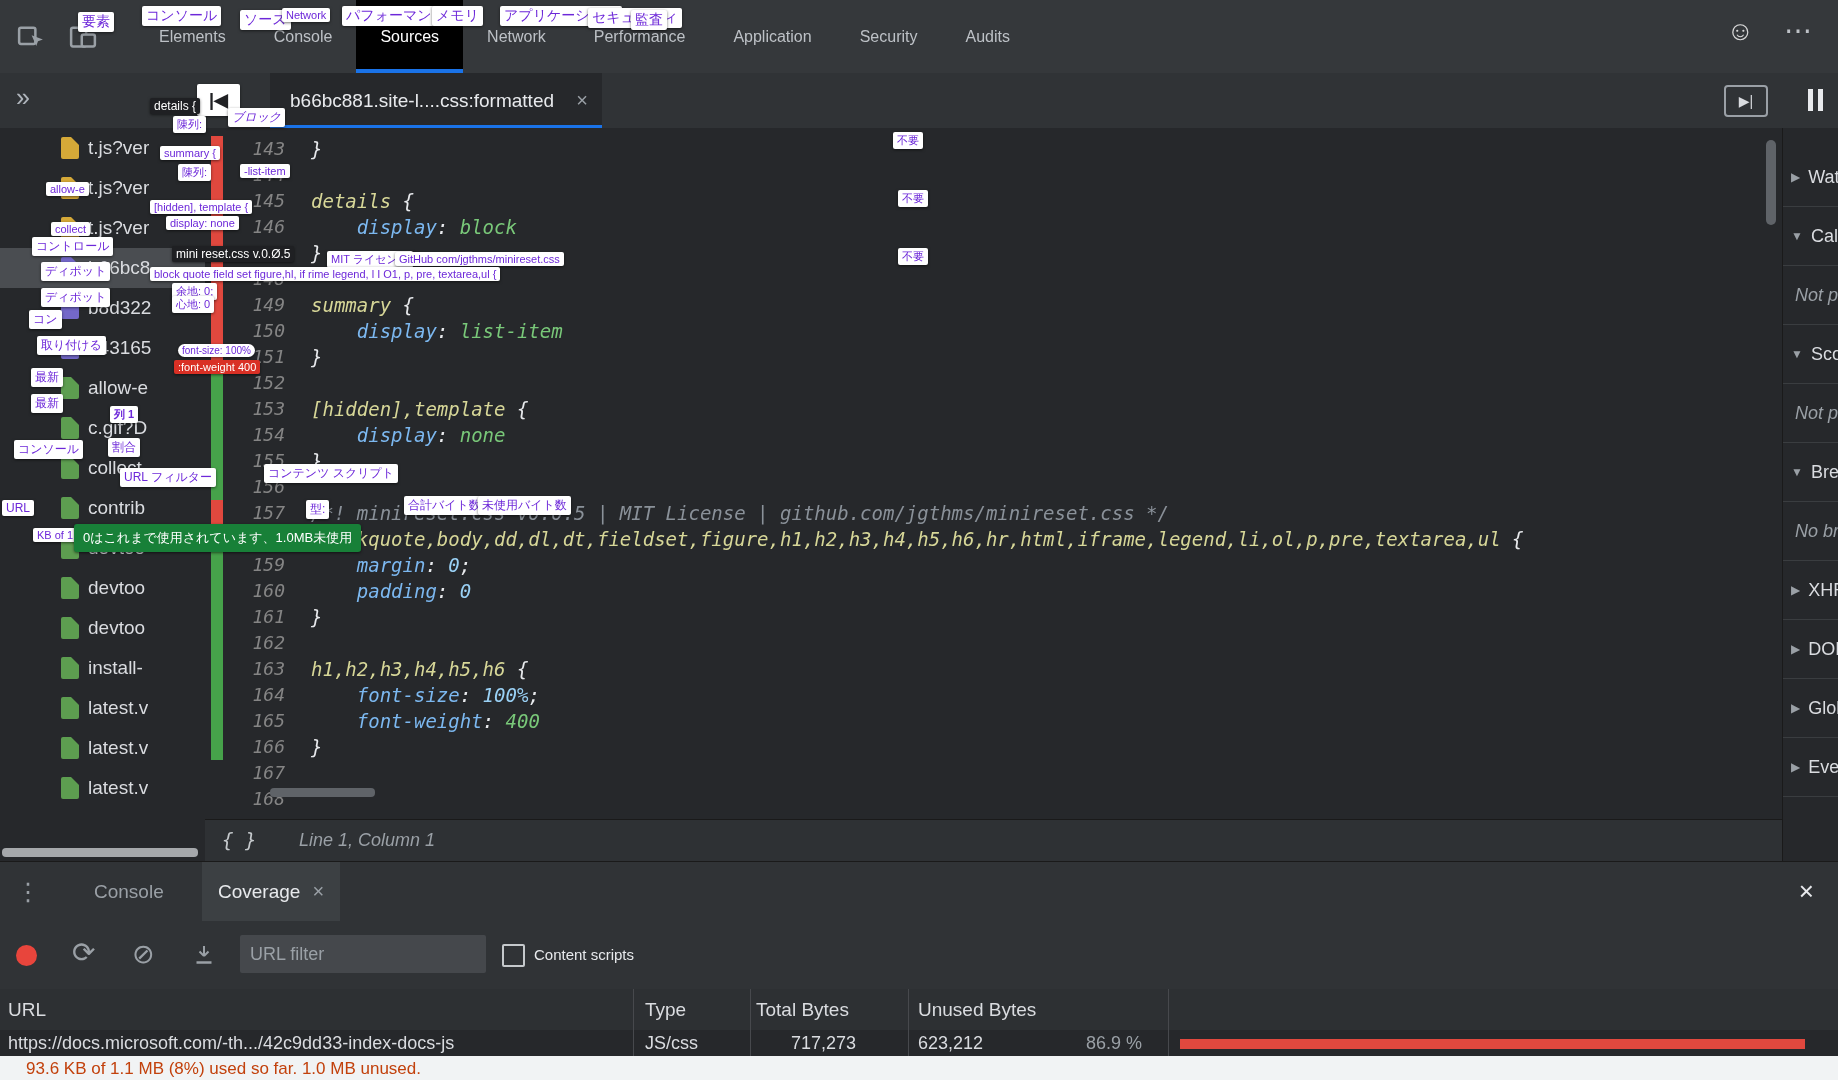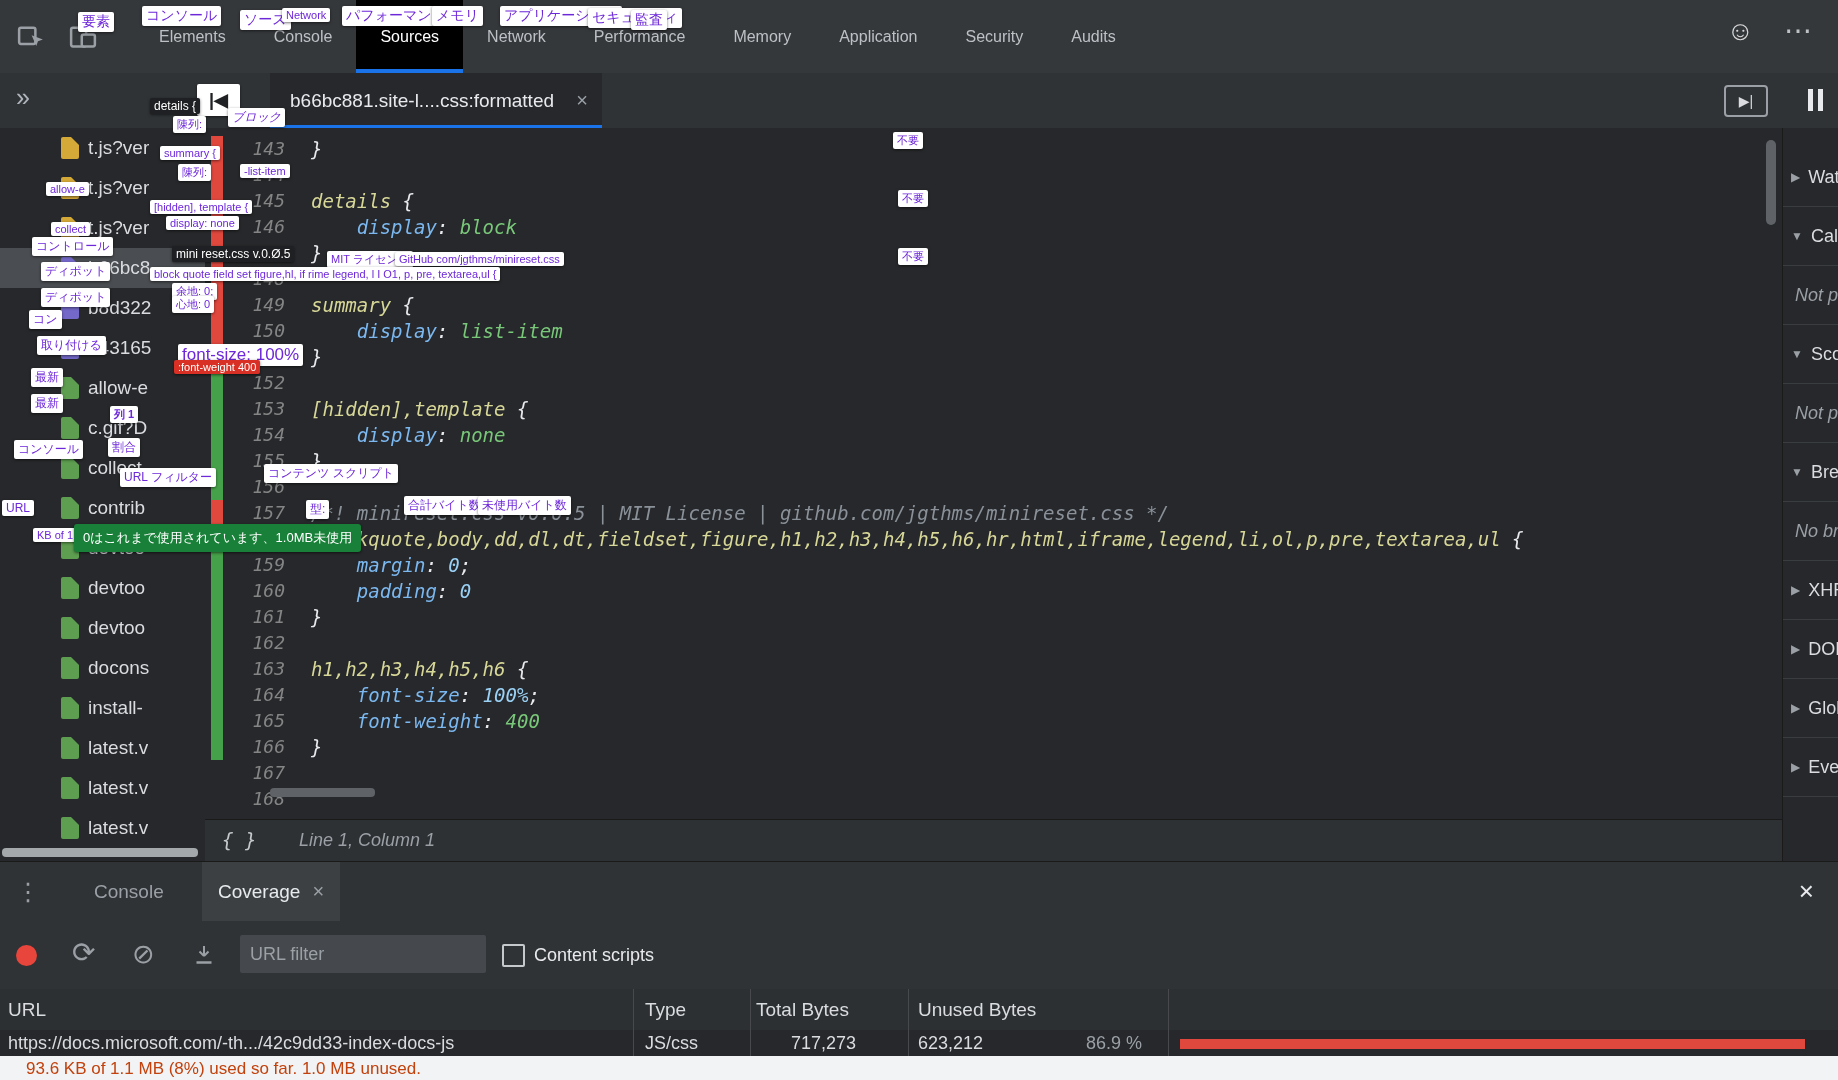--- a/index.html
+++ b/index.html
@@ -75,21 +75,21 @@
 
   #dtoolbar{position:absolute;left:0;top:59px;width:100%;height:68px;background:#303336;border-bottom:1px solid #47494d;}
   #record{position:absolute;left:16px;top:24px;width:21px;height:21px;border-radius:50%;background:var(--record-red);cursor:pointer;}
   #reload{position:absolute;left:72px;top:15px;font-size:28px;color:#9aa0a6;cursor:pointer;}
   #clearbtn{position:absolute;left:132px;top:17px;font-size:27px;color:#9aa0a6;cursor:pointer;}
   #export{position:absolute;left:192px;top:22px;cursor:pointer;}
   #urlfilter{position:absolute;left:240px;top:14px;width:226px;height:38px;background:#45484c;border:none;border-radius:2px;
     color:#e8eaed;font-size:18px;padding:0 10px;outline:none;font-family:"Liberation Sans",sans-serif;}
   #urlfilter::placeholder{color:#9aa0a6;}
   #cscheck{position:absolute;left:502px;top:23px;width:19px;height:19px;border:2px solid #c5c9cc;border-radius:2px;cursor:pointer;}
-  #cslabel{position:absolute;left:534px;top:0;line-height:68px;font-size:18px;color:#e8eaed;}
+  #cslabel{position:absolute;left:534px;top:0;line-height:68px;font-size:15px;color:#e8eaed;}
 
   #dtable{position:absolute;left:0;top:127px;width:100%;height:67px;overflow:hidden;}
   #cov-headers{position:absolute;left:0;top:0;width:100%;height:41px;background:#2d3033;}
   .th{position:absolute;top:0;line-height:41px;font-size:19px;color:#dadce0;cursor:pointer;white-space:nowrap;}
   .vline{position:absolute;top:0;width:1px;height:67px;background:#47494d;}
   #cov-row{position:absolute;left:0;top:41px;width:100%;height:26px;cursor:pointer;}
   #cov-row span{position:absolute;top:0;line-height:27px;font-size:18px;color:#dadce0;white-space:nowrap;}
   .c-url{left:8px;} .c-type{left:645px;} .c-total{left:791px;} .c-unused{left:918px;} .c-pct{left:1086px;color:#9aa0a6 !important;}
   .c-bar{left:1180px;top:9px !important;width:625px;height:10px;background:var(--coverage-red);}
   #dstatus{position:absolute;left:0;top:194px;width:100%;height:25px;background:#f1f3f4;color:#c2410c;
@@ -120,21 +120,20 @@
           <rect x="2.5" y="4.5" width="12" height="15" rx="1.5" stroke="#9aa0a6" stroke-width="2" fill="none"></rect>
           <rect x="11" y="10" width="10.5" height="9.5" rx="1.5" stroke="#9aa0a6" stroke-width="2" fill="#35383b"></rect>
         </svg>
     </span>
     <nav id="main-tabs">
         <div class="tab">Elements</div>
         <div class="tab">Console</div>
         <div class="tab sel">Sources</div>
         <div class="tab">Network</div>
         <div class="tab">Performance</div>
-        <div class="tab">Memory</div>
         <div class="tab">Application</div>
         <div class="tab">Security</div>
         <div class="tab">Audits</div>
       </nav>
     <span id="feedback">☺</span>
     <span id="more">⋯</span>
   </header>
 
   <div id="tabstrip">
     <span id="chevrons">»</span>
@@ -191,24 +190,20 @@
         <span class="ficon doc"></span>
         <span class="flabel">devtoo</span>
       </div>
       <div class="nav-row">
         <span class="ficon doc"></span>
         <span class="flabel">devtoo</span>
       </div>
       <div class="nav-row">
         <span class="ficon doc"></span>
         <span class="flabel">devtoo</span>
-      </div>
-      <div class="nav-row">
-        <span class="ficon doc"></span>
-        <span class="flabel">docons</span>
       </div>
       <div class="nav-row">
         <span class="ficon doc"></span>
         <span class="flabel">install-</span>
       </div>
       <div class="nav-row">
         <span class="ficon doc"></span>
         <span class="flabel">latest.v</span>
       </div>
       <div class="nav-row">
@@ -478,21 +473,21 @@
       <div class="ov ov-white" style="left: 41px; top: 262px; font-size: 12px;">ディポット</div>
       <div class="ov ov-dark" style="left: 172px; top: 246px; font-size: 12px;">mini reset.css v.0.Ø.5</div>
       <div class="ov ov-white" style="left: 327px; top: 251px; font-size: 11px;">MIT ライセンス</div>
       <div class="ov ov-white" style="left: 395px; top: 252px; font-size: 11px;">GitHub com/jgthms/minireset.css</div>
       <div class="ov ov-white" style="left: 150px; top: 267px; font-size: 11px;">block quote field set figure,hl, if rime legend, l I O1, p, pre, textarea,ul {</div>
       <div class="ov ov-white" style="left: 172px; top: 283px; font-size: 11px;">余地: 0;</div>
       <div class="ov ov-white" style="left: 172px; top: 296px; font-size: 11px;">心地: 0</div>
       <div class="ov ov-white" style="left: 41px; top: 288px; font-size: 12px;">ディポット</div>
       <div class="ov ov-white" style="left: 29px; top: 310px; font-size: 12px;">コン</div>
       <div class="ov ov-white" style="left: 37px; top: 336px; font-size: 12px;">取り付ける</div>
-      <div class="ov ov-white" style="left: 178px; top: 344px; font-size: 17px;">font-size: 100%</div>
+      <div class="ov ov-white" style="left: 178px; top: 344px; font-size: 10px; border-radius: 7px;">font-size: 100%</div>
       <div class="ov ov-red" style="left: 174px; top: 360px; font-size: 11px;">:font-weight 400</div>
       <div class="ov ov-white" style="left: 31px; top: 368px; font-size: 12px;">最新</div>
       <div class="ov ov-white" style="left: 31px; top: 394px; font-size: 12px;">最新</div>
       <div class="ov ov-white" style="left: 110px; top: 406px; font-size: 11px; font-weight: bold;">列 1</div>
       <div class="ov ov-white" style="left: 14px; top: 440px; font-size: 12px;">コンソール</div>
       <div class="ov ov-white" style="left: 108px; top: 438px; font-size: 12px;">割合</div>
       <div class="ov ov-white" style="left: 120px; top: 468px; font-size: 12px;">URL フィルター</div>
       <div class="ov ov-white" style="left: 264px; top: 464px; font-size: 12px;">コンテンツ スクリプト</div>
       <div class="ov ov-white" style="left: 2px; top: 500px; font-size: 12px;">URL</div>
       <div class="ov ov-white" style="left: 306px; top: 500px; font-size: 12px;">型:</div>

